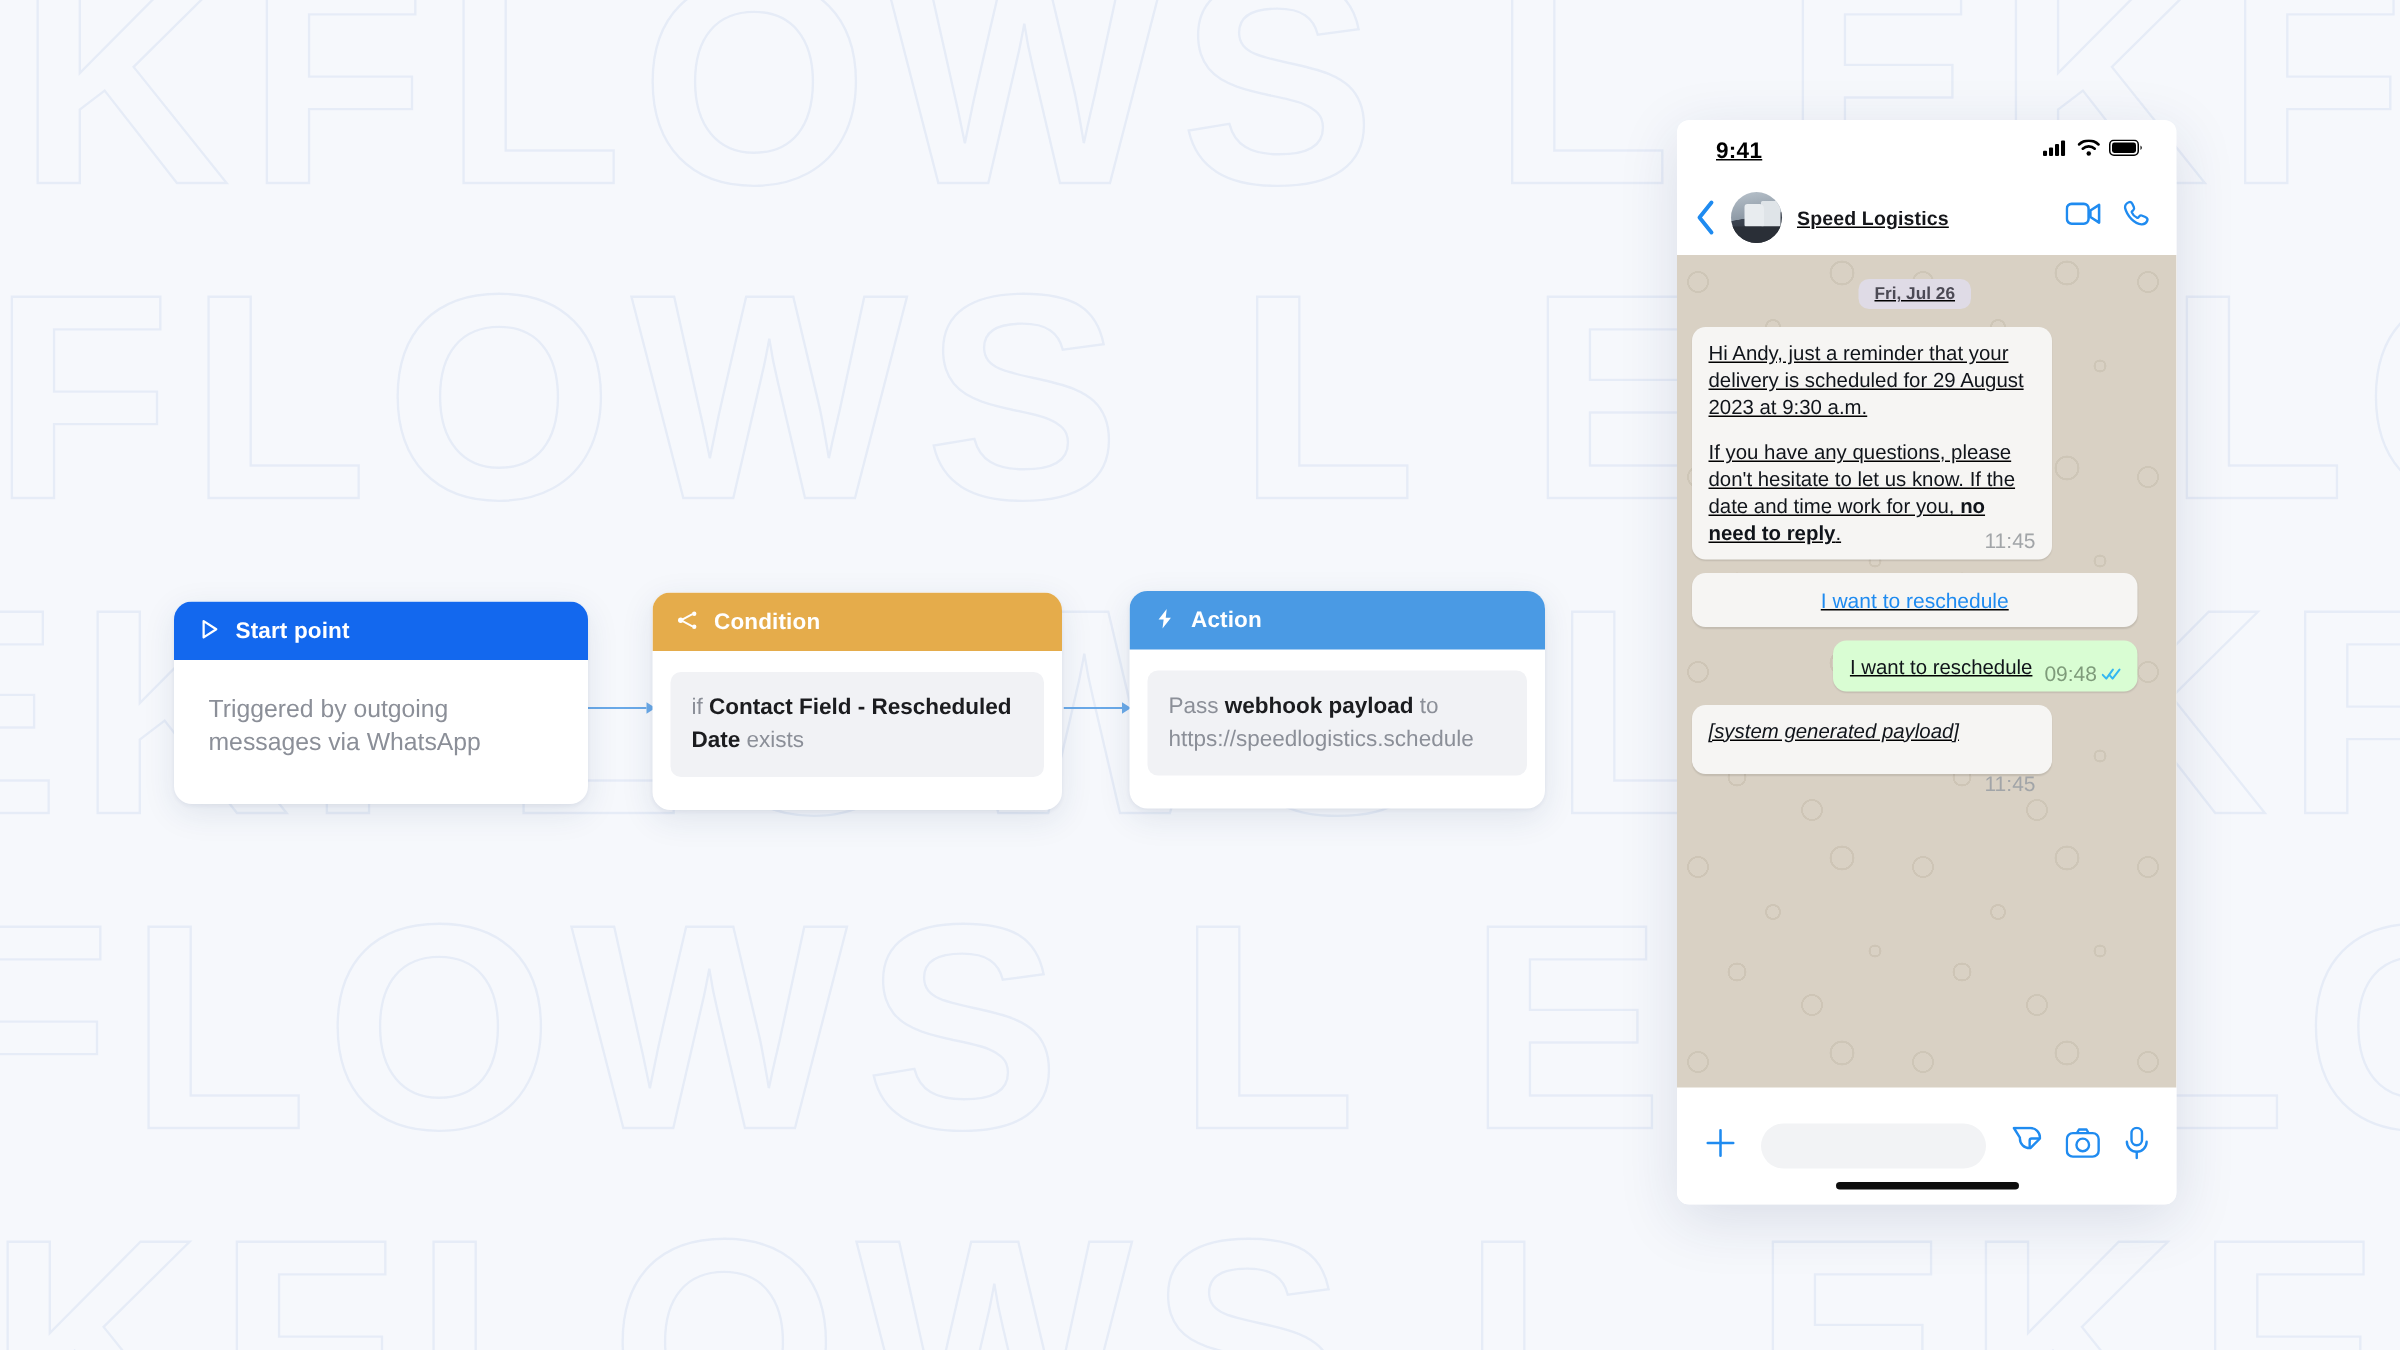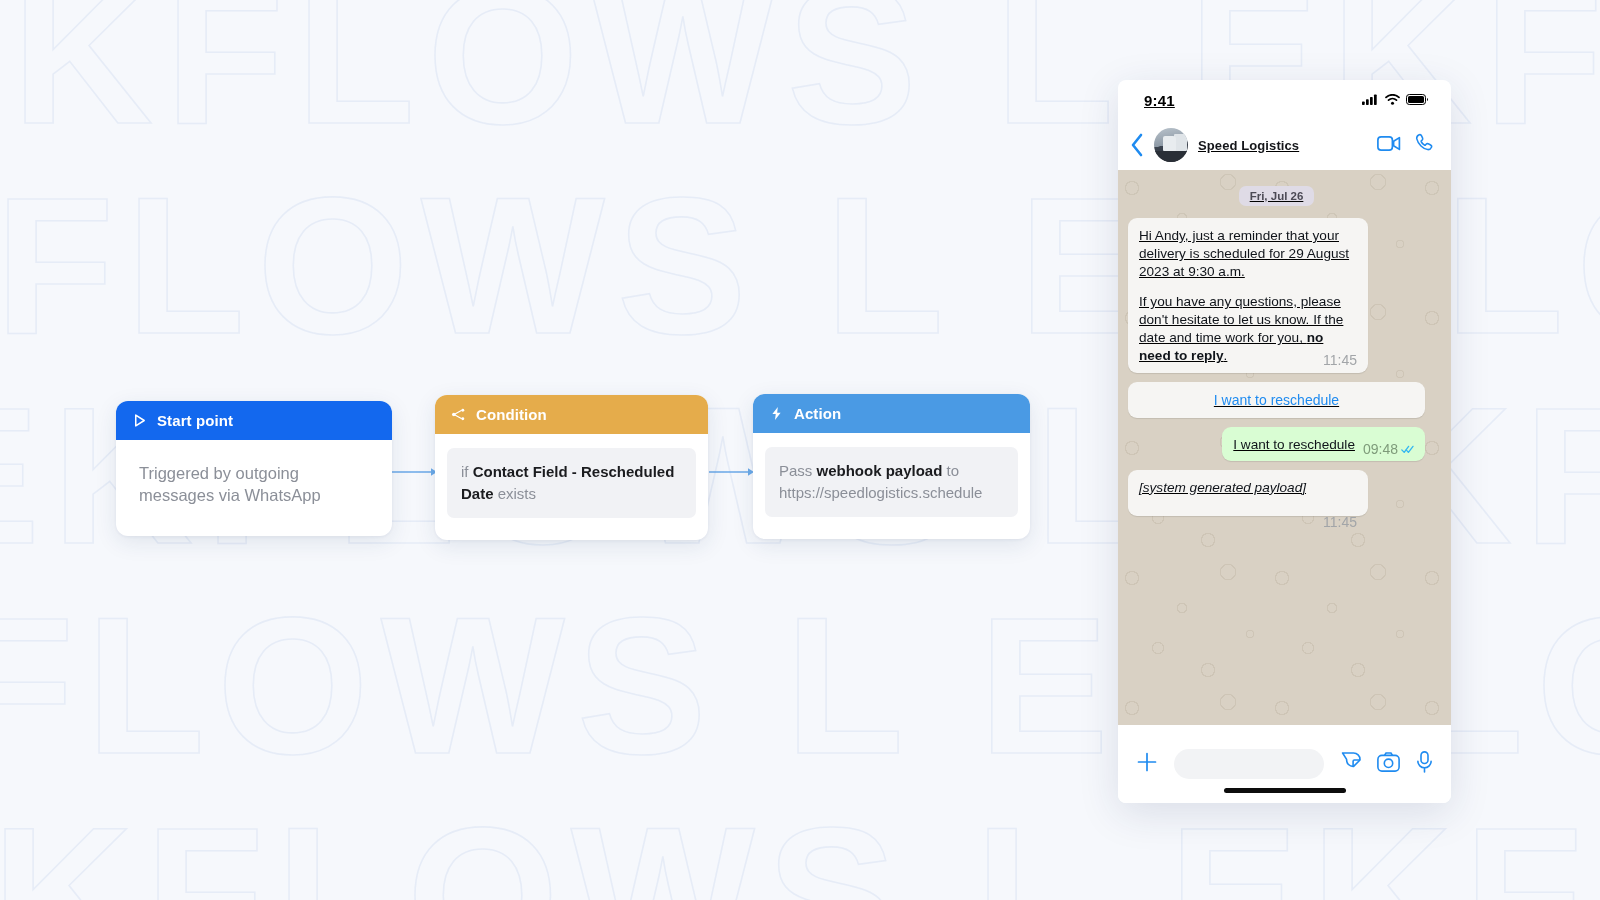--- a/index.html
+++ b/index.html
@@ -40,21 +40,20 @@
 
   .node {
     position:absolute;
     background:#ffffff;
     border-radius:12px;
     box-shadow:0 6px 22px rgba(32,56,100,.10), 0 1px 3px rgba(32,56,100,.06);
     overflow:hidden;
   }
   .node-head {
     display:flex;
-    align-items:center;
     gap:10px;
     padding:11px 16px;
     color:#ffffff;
     font-size:15px;
     font-weight:700;
     letter-spacing:.1px;
   }
   .node-head svg { display:block; flex:0 0 auto; }
   .node-body { padding:18px 16px 22px 16px; }
   .node-desc {

